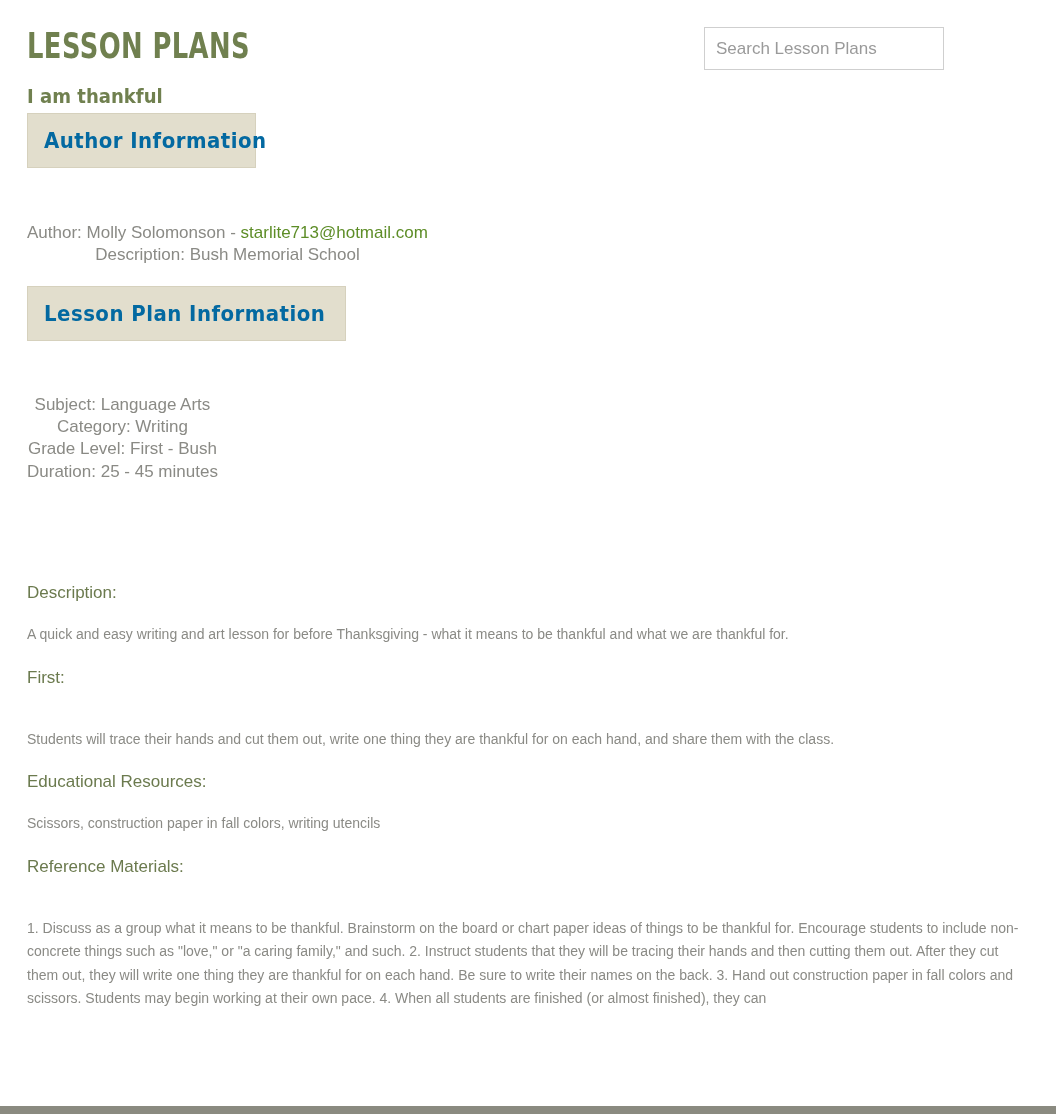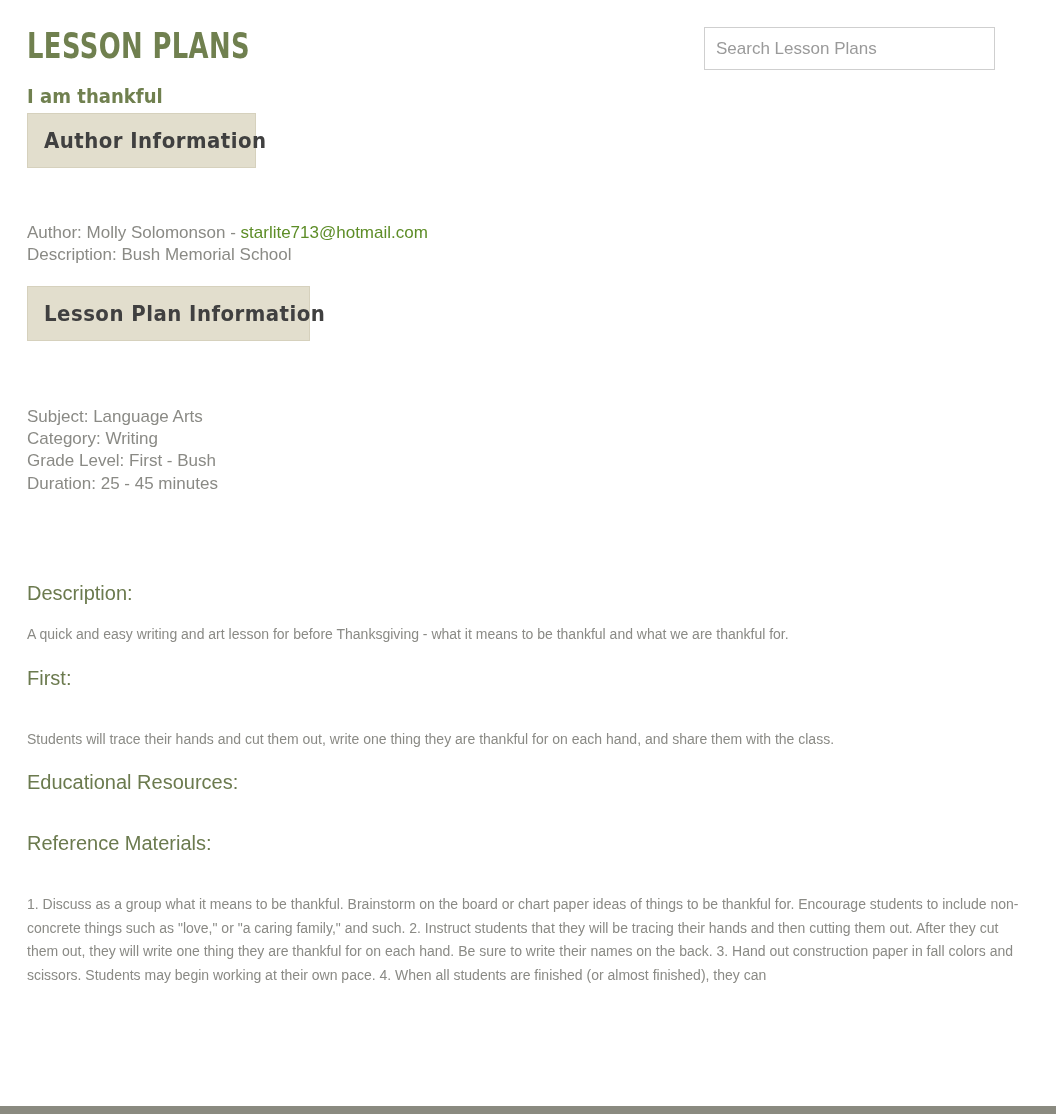--- a/index.html
+++ b/index.html
@@ -44,21 +44,21 @@
     color: #70804f;
     transform: scaleX(0.82);
     transform-origin: left center;
     white-space: nowrap;
   }
 
   .search-wrap {
     position: absolute;
     left: 704px;
     top: 27px;
-    width: 291px;
+    width: 240px;
     height: 43px;
     text-decoration: underline;
   }
   .search-input {
     width: 100%;
     height: 100%;
     border: 1px solid #cfcfcf;
     background: #ffffff;
     padding: 0 11px;
     font-family: "Liberation Sans", sans-serif;
@@ -88,70 +88,71 @@
   .section-box {
     position: absolute;
     background: #e2decd;
     border: 1px solid #d6d1bd;
     display: flex;
     align-items: center;
     padding: 8px 16px;
     font-family: "DejaVu Sans", "Liberation Sans", sans-serif;
     font-size: 21px;
     font-weight: bold;
-    color: #404040;
+    color: #0369a1;
     letter-spacing: 0.5px;
     white-space: nowrap;
   }
   .section-box .lbl { transform: scaleX(0.94); transform-origin: left center; }
 
   #author-box {
     left: 27px;
     top: 113px;
     width: 229px;
     height: 55px;
   }
   #lesson-box {
     left: 27px;
     top: 286px;
-    width: 283px;
+    width: 319px;
     height: 55px;
   }
 
   
   .info-block {
     position: absolute;
     left: 27px;
     font-family: "Liberation Sans", sans-serif;
     font-size: 17px;
     line-height: 22.2px;
     color: #8a8a85;
+    text-align: center;
   }
   #author-info { top: 222px; }
-  #lesson-info { top: 406px; }
+  #lesson-info { top: 394px; }
 
   .info-block .line { white-space: nowrap; }
 
   .email-link {
     color: #5d8d27;
     text-decoration: none;
   }
 
   
   .content {
     position: absolute;
     left: 27px;
     top: 582px;
     width: 995px;
   }
 
   .sec-head {
     margin: 0;
     font-family: "Liberation Sans", sans-serif;
-    font-size: 20px;
+    font-size: 17px;
     line-height: 22px;
     font-weight: normal;
     color: #6b7a4e;
   }
 
   .sec-body {
     margin: 0;
     font-family: "Liberation Sans", sans-serif;
     font-size: 14px;
     line-height: 23.5px;
@@ -216,20 +217,21 @@
     <div class="gap-xs"></div>
     <p class="sec-head">First:</p>
 
     <div class="gap-xs"></div>
     <div class="gap-sm"></div>
     <p class="sec-body">Students will trace their hands and cut them out, write one thing they are thankful for on each hand, and share them with the class.</p>
 
     <div class="gap-xs"></div>
     <p class="sec-head">Educational Resources:</p>
     <div class="gap-sm"></div>
+    <p class="sec-body">Scissors, construction paper in fall colors, writing utencils</p>
 
     <div class="gap-xs"></div>
     <p class="sec-head">Reference Materials:</p>
 
     <div class="gap-xs"></div>
     <div class="gap-sm"></div>
     <p class="sec-body">1. Discuss as a group what it means to be thankful. Brainstorm on the board or chart paper ideas of things to be thankful for. Encourage students to include non-concrete things such as "love," or "a caring family," and such. 2. Instruct students that they will be tracing their hands and then cutting them out. After they cut them out, they will write one thing they are thankful for on each hand. Be sure to write their names on the back. 3. Hand out construction paper in fall colors and scissors. Students may begin working at their own pace. 4. When all students are finished (or almost finished), they can</p>
 
   </div>
 

